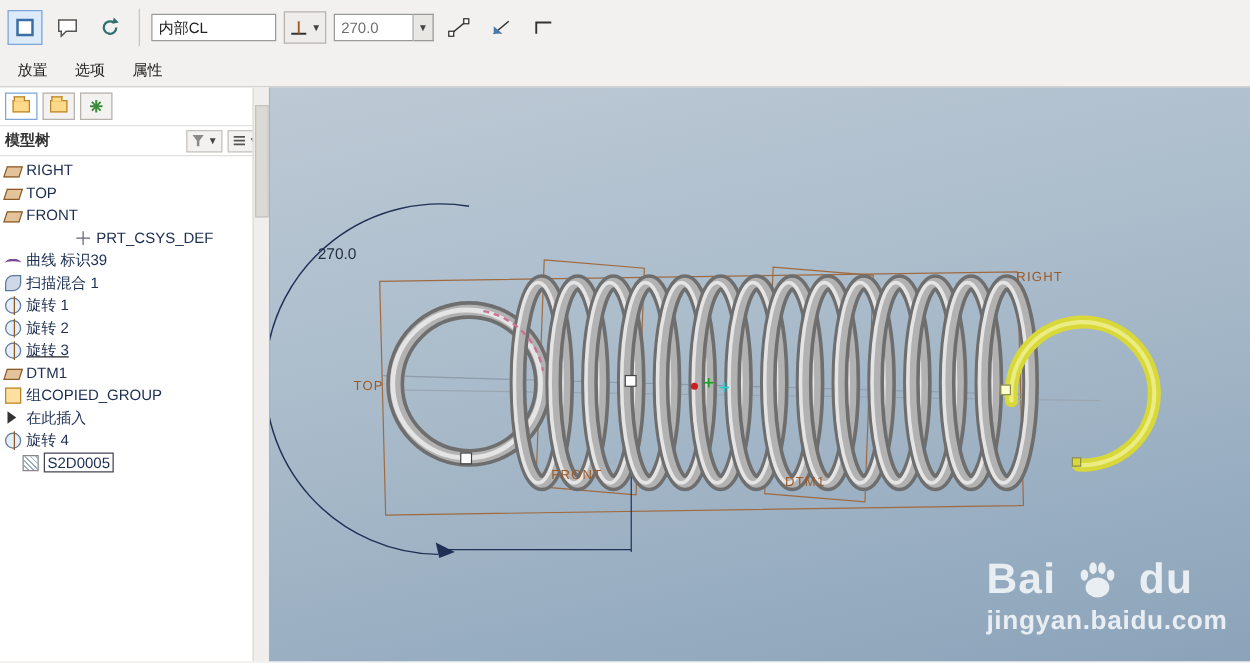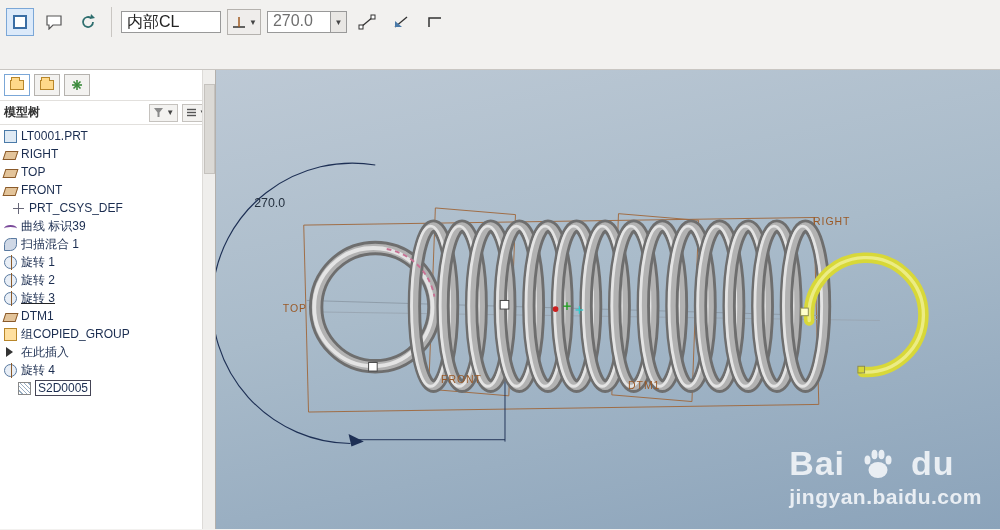--- a/index.html
+++ b/index.html
@@ -5,21 +5,21 @@
   *{margin:0;padding:0;box-sizing:border-box}
   html,body{width:1000px;height:530px;overflow:hidden}
   body{font-family:"Liberation Sans","DejaVu Sans",sans-serif;background:#f2f1ef;font-size:12px;color:#222}
 
   
   .toolbar{height:70px;background:#f2f1ef;border-bottom:1px solid #c9c6c2;position:relative}
   .tb-row1{display:flex;align-items:center;height:44px;padding:4px 6px;gap:6px}
   .tb-btn{width:28px;height:28px;border:1px solid transparent;display:flex;align-items:center;justify-content:center;background:transparent}
   .tb-btn.active{background:#dceafa;border:1px solid #7ba7d7}
   .tb-sep{width:1px;height:30px;background:#c9c6c2;margin:0 3px}
-  .field{height:22px;background:#fff;border:1px solid #999;font-size:16px;display:flex;padding:0 5px;white-space:nowrap}
+  .field{height:22px;background:#fff;border:1px solid #999;font-size:12px;display:flex;align-items:center;padding:0 5px;white-space:nowrap}
   .trajectory-field{width:100px;color:#222}
   .combo{display:flex;align-items:center}
   .combo .field{width:64px;color:#6f6f6f}
   .combo-arrow{width:16px;height:22px;border:1px solid #999;border-left:none;background:#e9e7e4;display:flex;align-items:center;justify-content:center;font-size:8px;color:#444}
   .drop-btn{display:flex;align-items:center;gap:2px;border:1px solid #b5b2ae;background:#efedeb;height:26px;padding:0 3px}
   .drop-caret{font-size:8px;color:#444}
   .tb-row2{display:flex;gap:2px;padding:0 4px;height:24px;align-items:center}
   .tab{font-size:12px;padding:2px 10px;color:#222;cursor:default}
 
   
@@ -117,20 +117,28 @@
         <line x1="3" y1="13" x2="15" y2="3" stroke="#333" stroke-width="1.3"></line>
         <polygon points="3,13 10,13 3,7" fill="#4a7aa8"></polygon>
       </svg>
     </div>
     <div class="tb-btn">
       <svg width="18" height="14">
         <polyline points="3,12 3,3 15,3" fill="none" stroke="#333" stroke-width="1.5"></polyline>
       </svg>
     </div>
   </div>
+  <div class="tb-row2">
+
+      <div class="tab">放置</div>
+
+      <div class="tab">选项</div>
+
+      <div class="tab">属性</div>
+    </div>
 </div>
 
 <div class="main">
 
   <div class="sidebar">
     <div class="side-toolbar">
       <div class="side-btn active">
         <span class="folder-glyph"></span>
       </div>
       <div class="side-btn">
@@ -161,41 +169,37 @@
               <line x1="1" y1="2.5" x2="10" y2="2.5"></line>
               <line x1="1" y1="5.5" x2="10" y2="5.5"></line>
               <line x1="1" y1="8.5" x2="10" y2="8.5"></line>
             </g>
         </svg>
         <span class="drop-caret">▼</span>
       </div>
     </div>
     <div class="tree">
 
-        <div class="tree-item" style="padding-left: 4px;">
-          <span class="ticon icon-part"></span>
-          <span class="tlabel">LT0001.PRT</span>
-        </div>
 
         <div class="tree-item" style="padding-left: 4px;">
           <span class="ticon icon-datum-plane"></span>
           <span class="tlabel">RIGHT</span>
         </div>
 
         <div class="tree-item" style="padding-left: 4px;">
           <span class="ticon icon-datum-plane"></span>
           <span class="tlabel">TOP</span>
         </div>
 
         <div class="tree-item" style="padding-left: 4px;">
           <span class="ticon icon-datum-plane"></span>
           <span class="tlabel">FRONT</span>
         </div>
 
-        <div class="tree-item" style="padding-left: 12px;">
+        <div class="tree-item" style="padding-left: 12px; margin-left: 48px;">
           <span class="ticon icon-csys"></span>
           <span class="tlabel">PRT_CSYS_DEF</span>
         </div>
 
         <div class="tree-item" style="padding-left: 4px;">
           <span class="ticon icon-curve"></span>
           <span class="tlabel">曲线 标识39</span>
         </div>
 
         <div class="tree-item" style="padding-left: 4px;">

